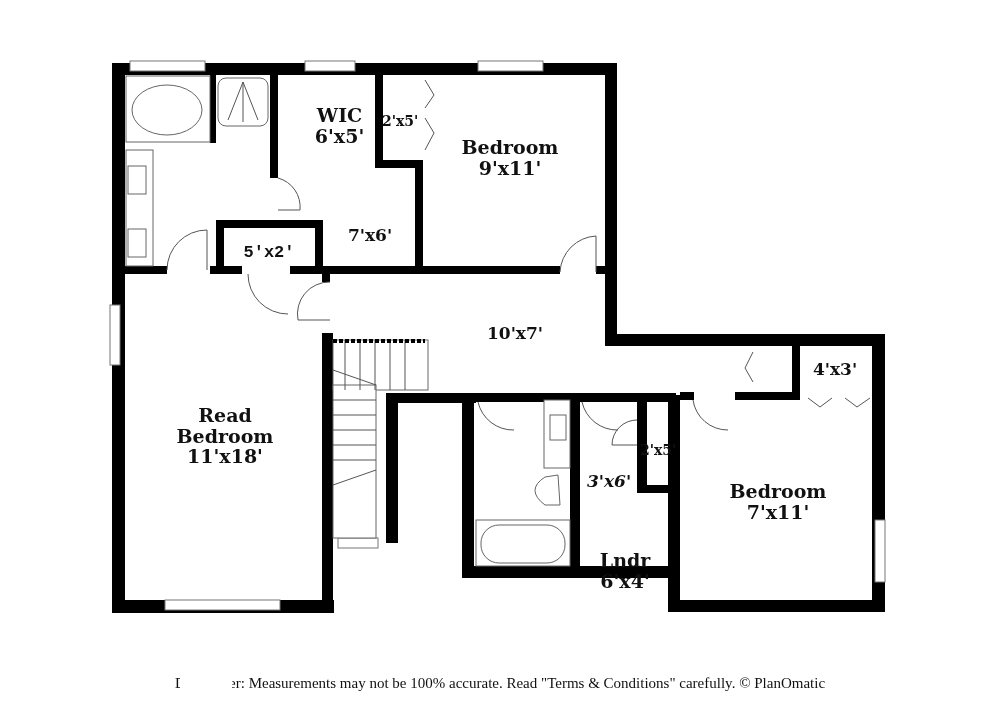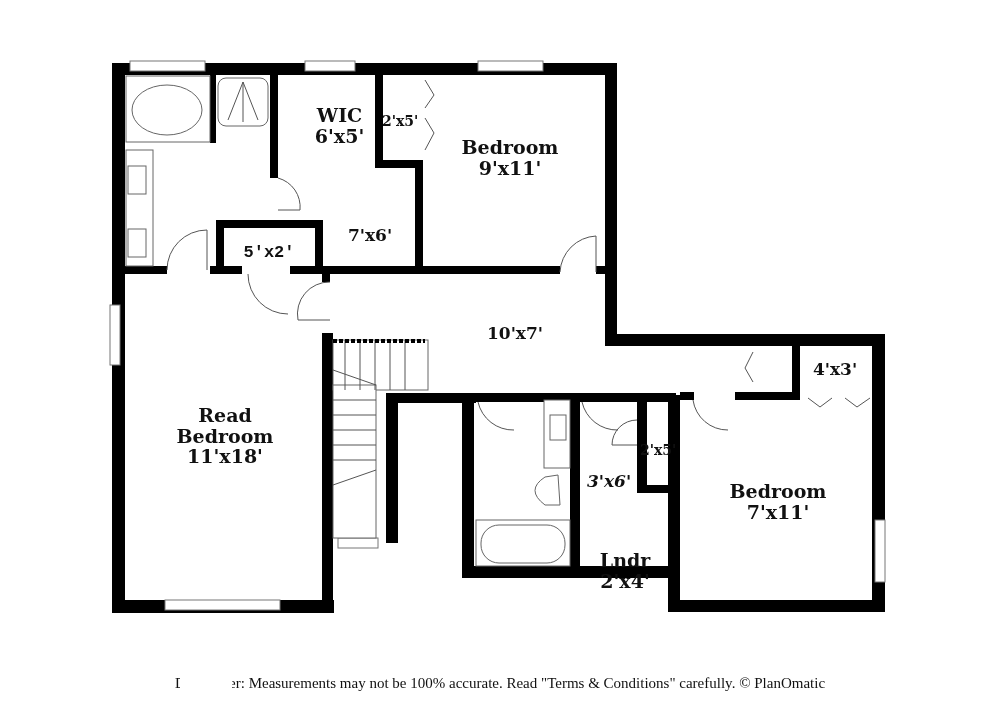--- a/index.html
+++ b/index.html
@@ -134,21 +134,21 @@
 <div class="label md" style="left:802px;top:360px;width:66px;">4'x3'</div>
 <div class="label lg" style="left:155px;top:405px;width:140px;">
   <div>Read</div>
   <div>Bedroom</div>
   <div>11'x18'</div>
 </div>
 <div class="label sm" style="left:640px;top:443px;width:34px;">2'x5'</div>
 <div class="label md" style="left:580px;top:472px;width:58px;font-style:italic;">3'x6'</div>
 <div class="label lg" style="left:585px;top:512px;width:80px;margin-top:38px;">
   <div>Lndr</div>
-  <div>2'x4'</div>
+  <div>6'x4'</div>
 </div>
 <div class="label lg" style="left:708px;top:481px;width:140px;">
   <div>Bedroom</div>
   <div>7'x11'</div>
 </div>
 
 <div class="disclaimer">Disclaimer: Measurements may not be 100% accurate. Read "Terms &amp; Conditions" carefully. © PlanOmatic</div>
 <div class="mask"></div>
 
 </body></html>

